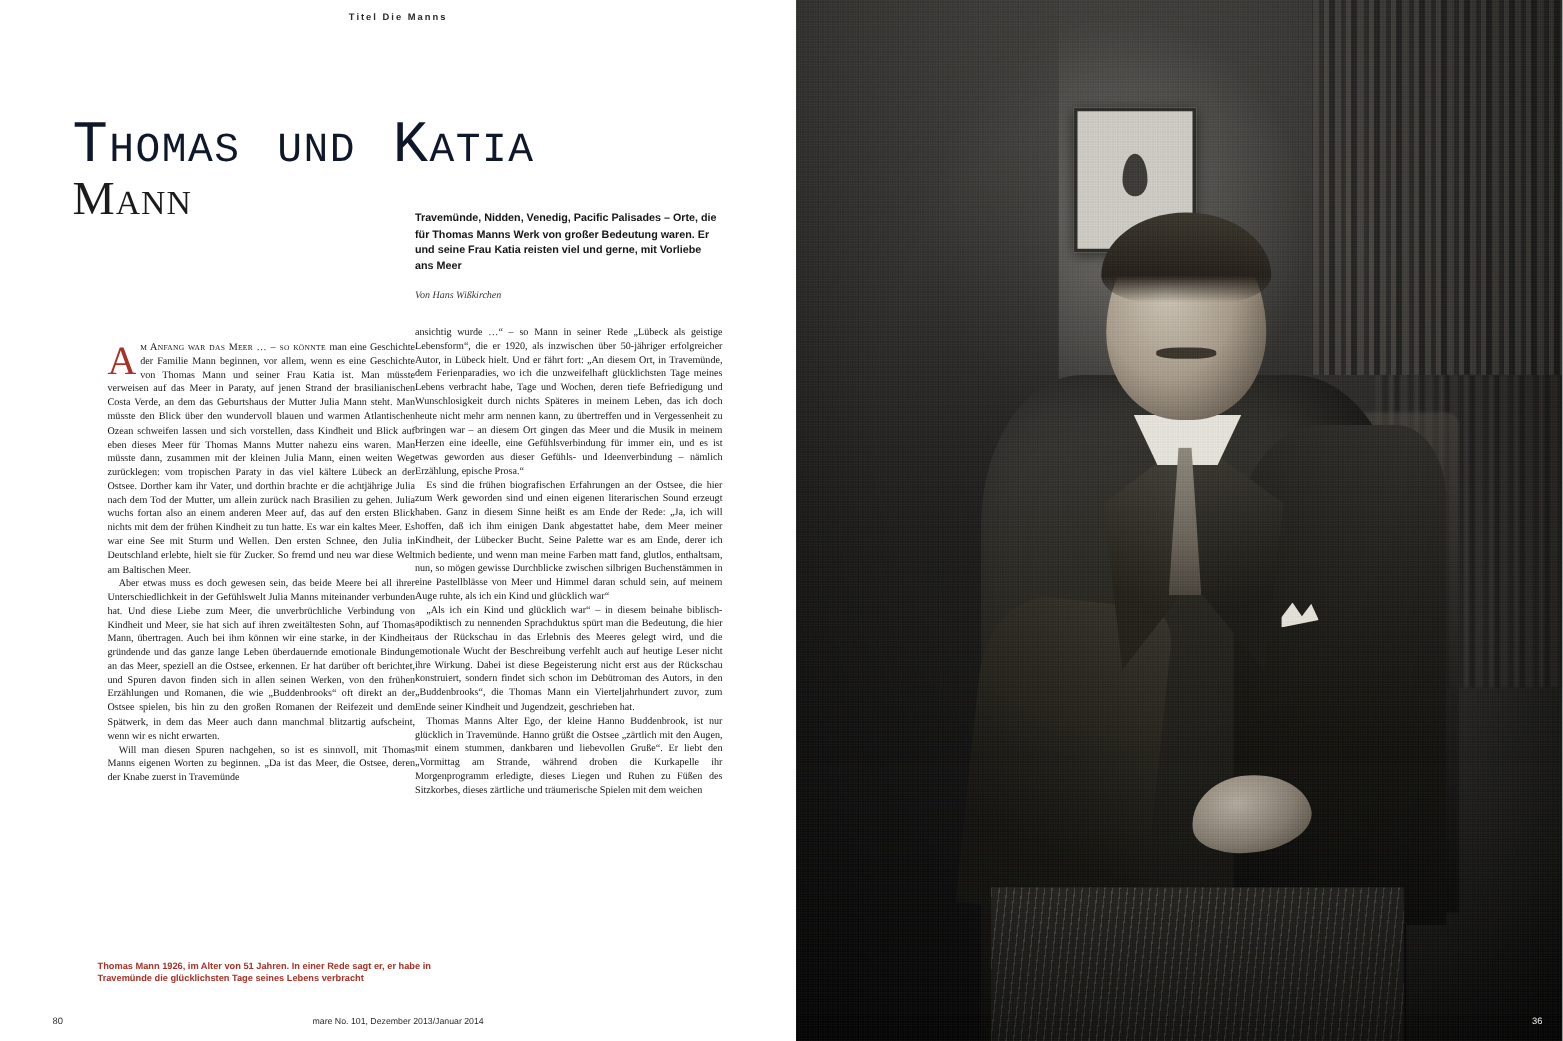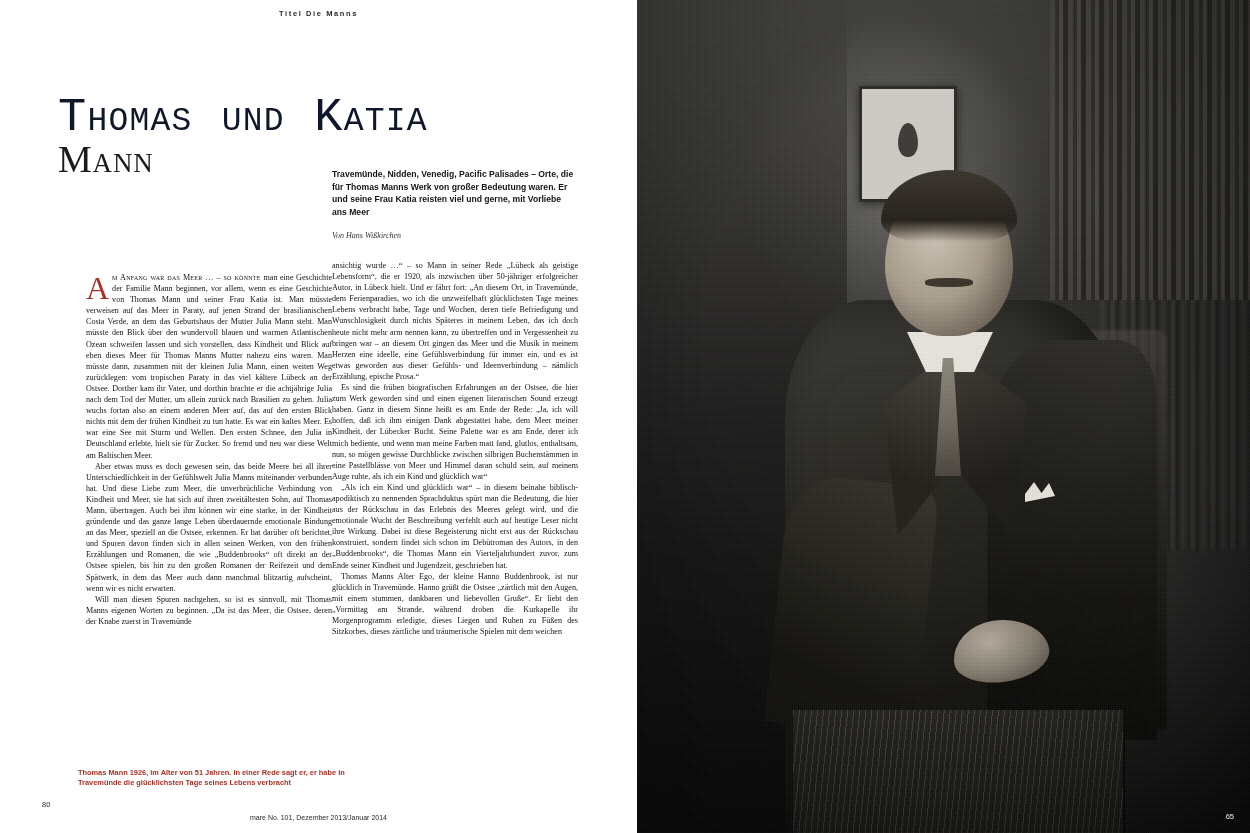--- a/index.html
+++ b/index.html
@@ -123,21 +123,21 @@
     font-family: "Liberation Sans", sans-serif;
     font-size: 7.4px;
     line-height: 10.4px;
     font-weight: bold;
     color: #a93226;
     margin-left: 36px;
   }
   .folio-left {
     position: absolute;
     left: 42px;
-    bottom: 24px;
+    bottom: 12px;
     font-family: "Liberation Sans", sans-serif;
     font-size: 7.5px;
     color: #2a2a2a;
   }
   .imprint {
     position: absolute;
     left: 0;
     bottom: 12px;
     width: 637px;
     text-align: center;
@@ -423,16 +423,16 @@
         <div class="fig-head"></div>
         <div class="fig-hair"></div>
         <div class="fig-moustache"></div>
         <div class="fig-hand"></div>
         <div class="fig-trousers"></div>
       </div>
 
       <div class="vig"></div>
       <div class="grain"></div>
     </div>
-    <div class="folio-right">65</div>
+    <div class="folio-right">36</div>
   </div>
 
 </div>
 
 </body></html>

